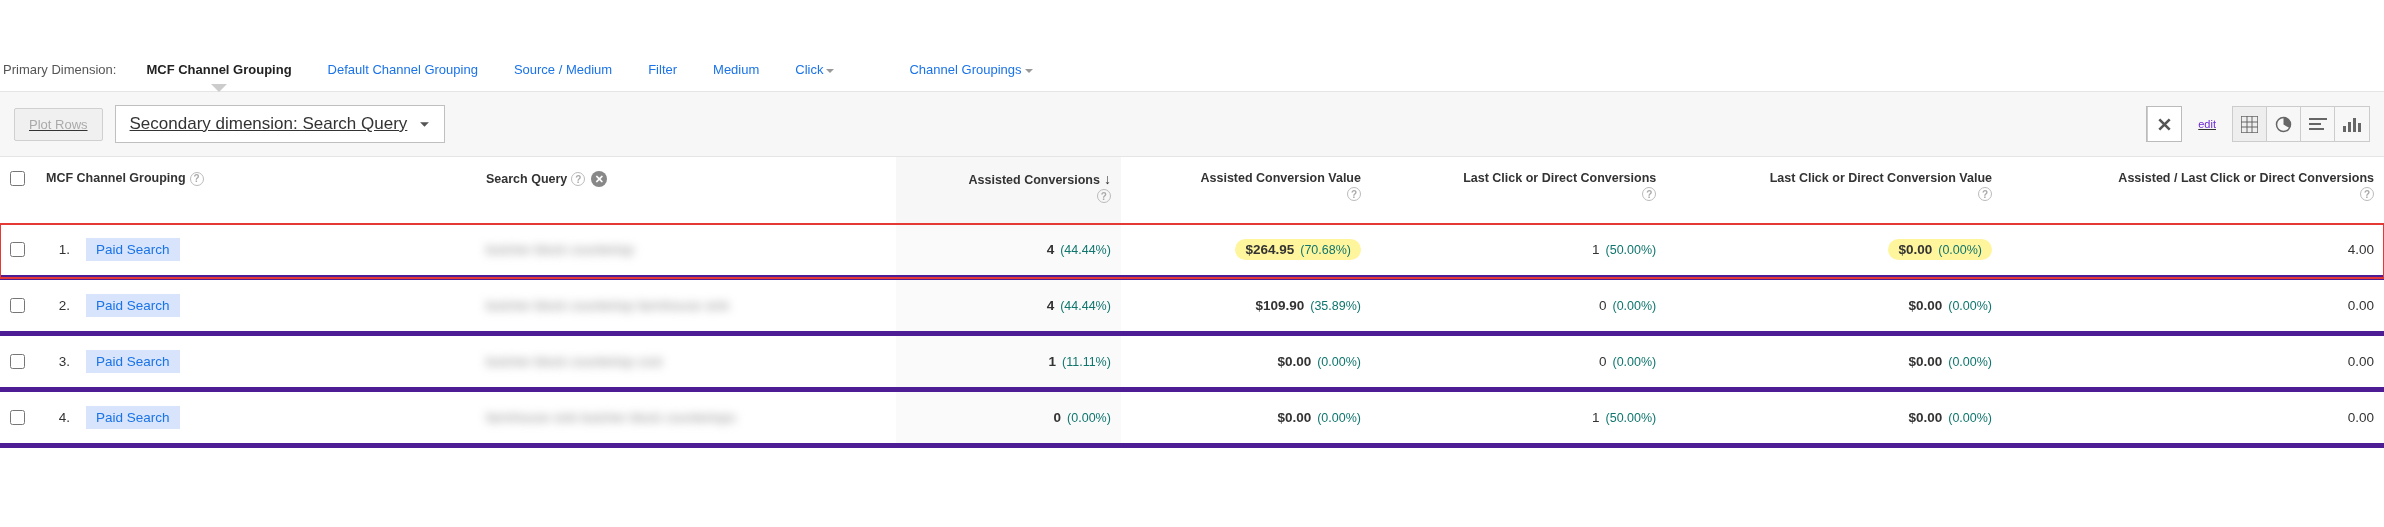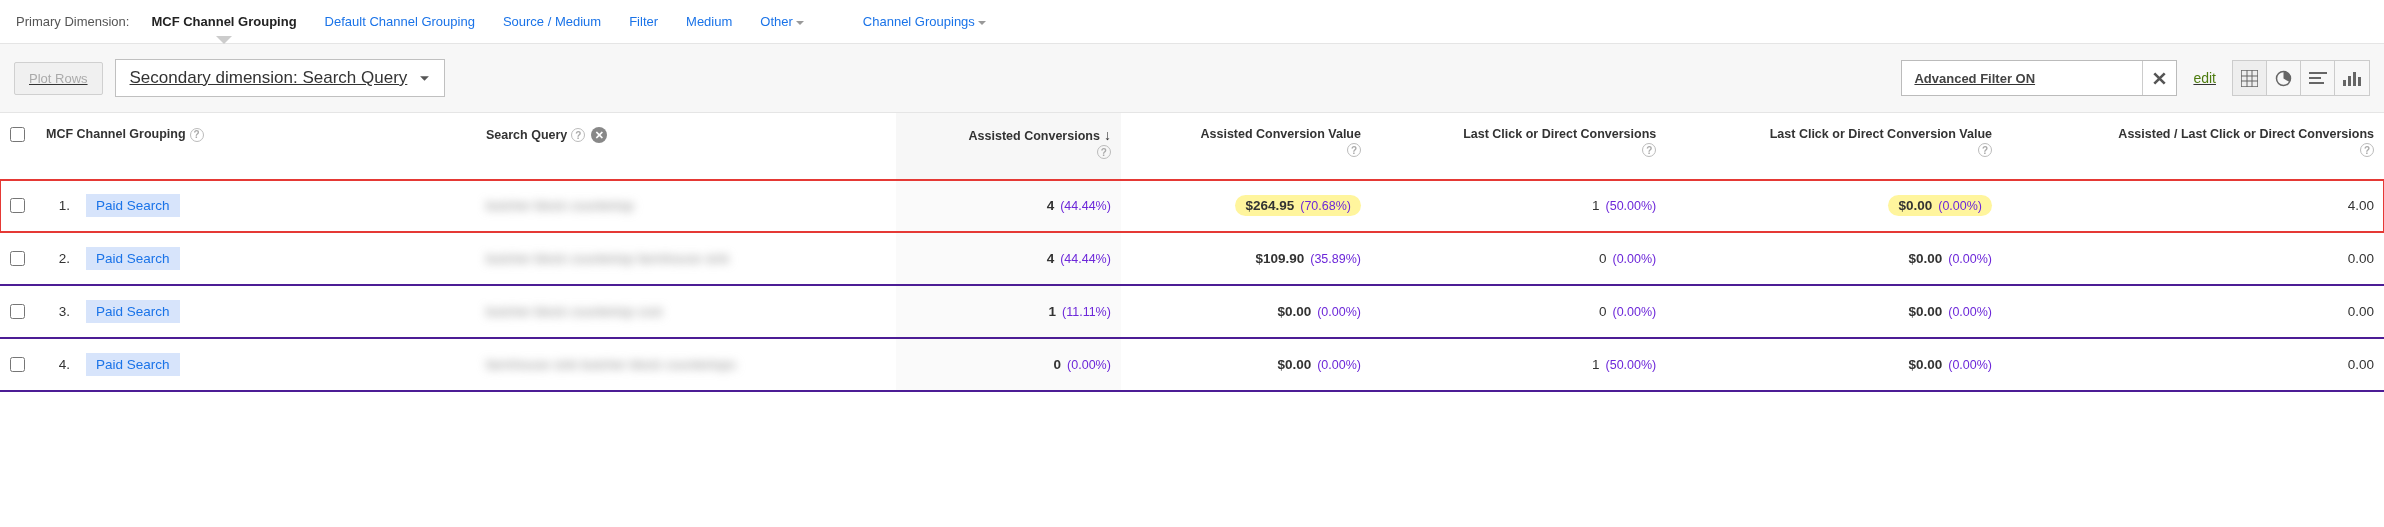--- a/index.html
+++ b/index.html
@@ -1,98 +1,97 @@
 <!DOCTYPE html>
 <html><head>
 <meta charset="utf-8">
 <style>
   * { box-sizing: border-box; margin: 0; padding: 0; }
   body { font-family: Arial, Helvetica, sans-serif; font-size: 13px; color: #333; background: #fff; width: 2384px; }
   
-  .dim-bar { display: flex; align-items: center; gap: 0; padding: 8px 16px; border-bottom: 1px solid #e5e5e5; position: relative; }
+  .dim-bar { display: flex; align-items: center; gap: 8px; padding: 8px 3px; border-bottom: 1px solid #e5e5e5; position: relative; margin-top: 48px; }
   .dim-label { color: #555; font-size: 13px; margin-right: 8px; }
   .dim-tab { color: #1a73e8; font-size: 13px; padding: 6px 14px; cursor: pointer; white-space: nowrap; }
   .dim-tab.active { color: #222; font-weight: 700; position: relative; }
   .dim-tab.active::after { content:""; position:absolute; left:50%; transform:translateX(-50%); bottom:-9px; width:0; height:0; border-left:8px solid transparent; border-right:8px solid transparent; border-top:8px solid #ccc; }
   .dim-drop svg { vertical-align: middle; margin-left:2px; }
   
   .toolbar { display:flex; align-items:center; padding:10px 14px; background:#f7f7f7; border-bottom:1px solid #e5e5e5;text-decoration:underline; }
   .plot-btn { border:1px solid #d0d0d0; background:#f0f0f0; color:#aaa; padding:8px 14px; font-size:13px; border-radius:2px; margin-right:12px; cursor:not-allowed; }
   .sec-dim { border:1px solid #c0c0c0; background:#fff; padding:8px 14px; font-size:17px; display:flex; align-items:center; gap:12px; cursor:pointer; }
   .tb-spacer { flex:1; }
   .filter-box { display:flex; align-items:center; border:1px solid #bbb; background:#fff; }
   .filter-text { padding:8px 12px; font-size:13px; color:#444; width:240px; font-weight:700; border:none; outline:none; }
   .filter-clear { width:34px; height:34px; display:flex; align-items:center; justify-content:center; border-left:1px solid #ccc; cursor:pointer; font-size:16px; color:#666; font-weight:700; }
-  .edit-link { color:#4d7c0f; font-size:14px; margin:16px 16px; cursor:pointer; }
+  .edit-link { color:#6d28d9; font-size:11px; margin:16px 16px; cursor:pointer; }
   .view-group { display:flex; border:1px solid #ccc; }
   .vbtn { width:34px; height:34px; display:flex; align-items:center; justify-content:center; cursor:pointer; border-right:1px solid #ccc; color:#666; }
   .vbtn:last-child { border-right:none; }
   .vbtn.active { background:#eee; }
   .vbtnstack { display:flex; flex-direction:column; gap:3px; align-items:flex-start;}
   .vbtnstack span { width:16px; height:2px; background:#666;}
   .vbtnstack .s1{width:18px;} .vbtnstack .s2{width:12px;} .vbtnstack .s3{width:15px;}
   .vbars { display:flex; gap:2px; align-items:flex-end; height:16px;}
   .vbars span{ width:3px; background:#666;} .vbars .b1{height:6px;} .vbars .b2{height:10px;} .vbars .b3{height:14px;} .vbars .b4{height:9px;}
   
   table { width:100%; border-collapse:collapse; }
   thead th { font-size:12.5px; font-weight:700; color:#333; padding:14px 10px 20px; border-bottom:1px solid #e0e0e0; text-align:left; vertical-align:top; background:#fff; }
   thead th.left { text-align:left; }
   thead th.shaded { background:#f7f7f7; }
   .help { display:inline-flex; width:14px; height:14px; border:1px solid #bbb; border-radius:50%; color:#aaa; font-size:10px; align-items:center; justify-content:center; margin-left:4px; cursor:pointer; }
   .close-dim { display:inline-flex; width:16px; height:16px; border-radius:50%; background:#888; color:#fff; font-size:11px; align-items:center; justify-content:center; margin-left:6px; cursor:pointer; }
   .sort-arrow { display:inline-block; margin-left:4px; font-size:14px; }
   
-  tbody td { padding:14px 10px; border-bottom:2px solid #4c1d95; font-size:13.5px; text-align:right;margin-top:21px; }
+  tbody td { padding:14px 10px; border-bottom:5px solid #4c1d95; font-size:13.5px; text-align:right;margin-top:21px; }
   tbody td.left { text-align:left; }
   tbody td.shaded { background:#fafafa; }
   tbody tr.hl { outline:2px solid #e53935; outline-offset:-1px; }
   .idx { display:inline-block; width:24px; text-align:right; margin-right:16px; color:#333; }
   .chip { display:inline-block; background:#d7e4fb; color:#1a73e8; padding:4px 10px; font-size:13.5px; cursor:pointer; }
   .blur { filter: blur(5px); color:#888; user-select:none; }
   .val { font-weight:700; color:#333; }
-  .pct { color:#6d28d9; font-size:12.5px; margin-left:6px; }
+  .pct { color:#0f766e; font-size:12.5px; margin-left:6px; }
   .mark { background:#fff59d; border-radius:12px; padding:3px 10px; }
   .mark .val, .mark .pct { background:transparent; }
   input[type=checkbox]{ width:15px; height:15px; cursor:pointer; vertical-align:middle; }
   th .hdr-stack { display:flex; flex-direction:column; align-items:flex-end; gap:2px;}
   th.left .hdr-stack{ align-items:flex-start;}
   .col-chk{width:36px;}
   .col-dim{width:440px;}
   .col-q{width:420px;}
 </style>
 </head>
 <body>
 
 <div class="dim-bar">
   <span class="dim-label">Primary Dimension:</span>
   <span class="dim-tab active">MCF Channel Grouping</span>
   <span class="dim-tab">Default Channel Grouping</span>
   <span class="dim-tab">Source / Medium</span>
   <span class="dim-tab">Filter</span>
   <span class="dim-tab">Medium</span>
-  <span class="dim-tab dim-drop"><span>Other</span><svg width="10" height="10" viewBox="0 0 10 10">
+  <span class="dim-tab dim-drop"><span>Click</span><svg width="10" height="10" viewBox="0 0 10 10">
         <path d="M1 3 L5 7 L9 3 Z" fill="#999"></path>
       </svg></span>
   <span style="width:30px"></span>
   <span class="dim-tab dim-drop"><span>Channel Groupings</span><svg width="10" height="10" viewBox="0 0 10 10">
         <path d="M1 3 L5 7 L9 3 Z" fill="#999"></path>
       </svg></span>
 </div>
 
 <div class="toolbar">
   <button class="plot-btn" disabled="">Plot Rows</button>
   <div class="sec-dim">
     <span>Secondary dimension: Search Query</span>
     <svg width="11" height="11" viewBox="0 0 10 10">
         <path d="M1 3 L5 7 L9 3 Z" fill="#555"></path>
       </svg>
   </div>
   <div class="tb-spacer"></div>
   <div class="filter-box">
-    <input class="filter-text" readonly="" value="Advanced Filter ON" style="">
     <div class="filter-clear">
       <svg width="13" height="13" viewBox="0 0 10 10">
           <path d="M1 1 L9 9 M9 1 L1 9" stroke="#555" stroke-width="2"></path>
         </svg>
     </div>
   </div>
   <span class="edit-link">edit</span>
   <div class="view-group">
     <div class="vbtn active">
       <svg width="17" height="17" viewBox="0 0 17 17">

